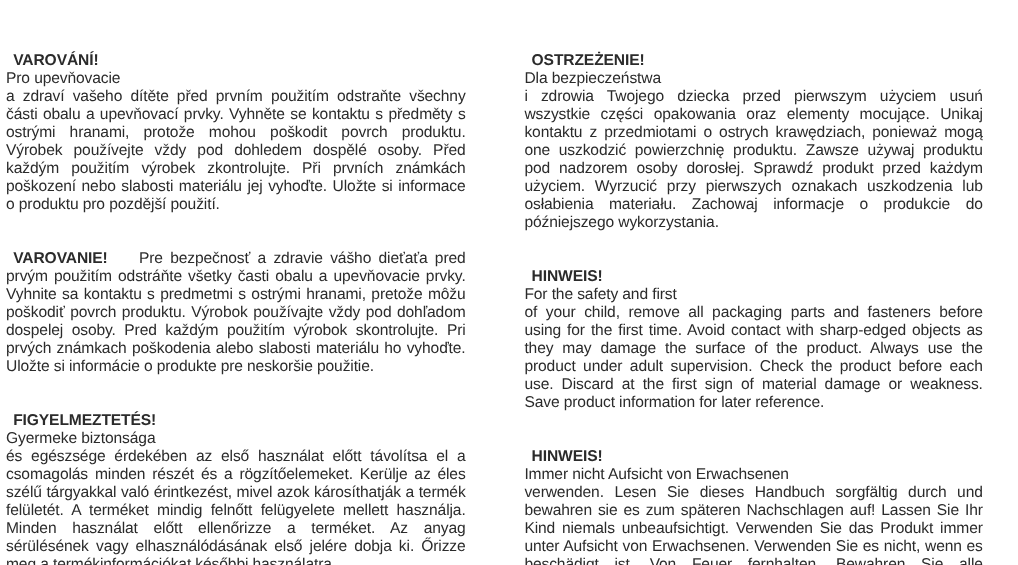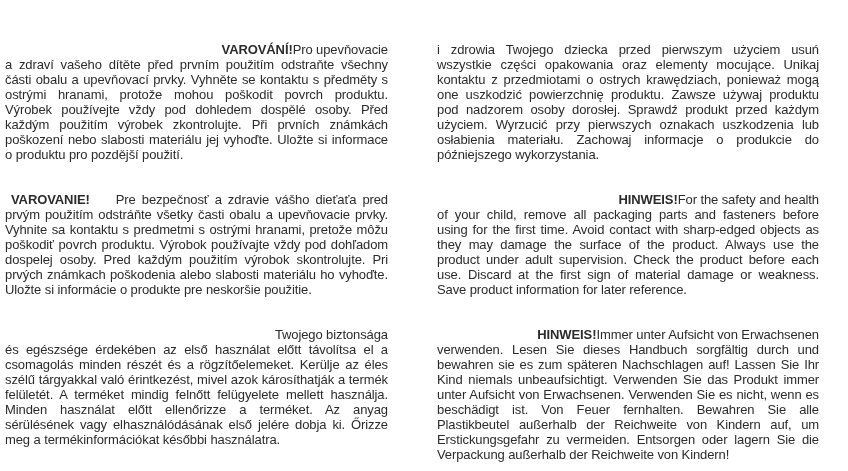--- a/index.html
+++ b/index.html
@@ -32,22 +32,23 @@
   .para {
     margin: 0;
     font-size: 13px;
     line-height: 15px;
     text-align: justify;
     text-justify: inter-word;
     letter-spacing: -0.1px;
   }
   .firstline {
     display: flex;
-    justify-content: flex-end;
+    justify-content: space-between;
     align-items: baseline;
+    flex-direction: column;
   }
   .heading {
     font-weight: 700;
     padding-left: 6px;
     white-space: nowrap;
   }
   .heading.inline {
     margin-right: 20px;
   }
   .lead {
@@ -74,51 +75,56 @@
     <section class="block">
       <p class="para">
         <strong class="heading inline">VAROVANIE!</strong>
         <span>Pre bezpečnosť a zdravie vášho dieťaťa pred prvým použitím odstráňte všetky časti obalu a upevňovacie prvky. Vyhnite sa kontaktu s predmetmi s ostrými hranami, pretože môžu poškodiť povrch produktu. Výrobok používajte vždy pod dohľadom dospelej osoby. Pred každým použitím výrobok skontrolujte. Pri prvých známkach poškodenia alebo slabosti materiálu ho vyhoďte. Uložte si informácie o produkte pre neskoršie použitie.</span>
       </p>
     </section>
 
     <section class="block">
       <p class="para">
         <span class="firstline">
-          <span class="lead">Twojego biztonsága</span>
+          <strong class="heading">FIGYELMEZTETÉS!</strong>
+          <span class="lead">Gyermeke biztonsága</span>
         </span>
         <span>és egészsége érdekében az első használat előtt távolítsa el a csomagolás minden részét és a rögzítőelemeket. Kerülje az éles szélű tárgyakkal való érintkezést, mivel azok károsíthatják a termék felületét. A terméket mindig felnőtt felügyelete mellett használja. Minden használat előtt ellenőrizze a terméket. Az anyag sérülésének vagy elhasználódásának első jelére dobja ki. Őrizze meg a termékinformációkat későbbi használatra.</span>
       </p>
     </section>
 
   </div>
 
   <div class="col col-right">
 
     <section class="block">
       <p class="para">
+        <span class="firstline">
+          <strong class="heading">OSTRZEŻENIE!</strong>
+          <span class="lead">Dla bezpieczeństwa</span>
+        </span>
         <span>i zdrowia Twojego dziecka przed pierwszym użyciem usuń wszystkie części opakowania oraz elementy mocujące. Unikaj kontaktu z przedmiotami o ostrych krawędziach, ponieważ mogą one uszkodzić powierzchnię produktu. Zawsze używaj produktu pod nadzorem osoby dorosłej. Sprawdź produkt przed każdym użyciem. Wyrzucić przy pierwszych oznakach uszkodzenia lub osłabienia materiału. Zachowaj informacje o produkcie do późniejszego wykorzystania.</span>
       </p>
     </section>
 
     <section class="block">
       <p class="para">
         <span class="firstline">
           <strong class="heading">HINWEIS!</strong>
-          <span class="lead">For the safety and health</span>
+          <span class="lead">For the safety and first</span>
         </span>
         <span>of your child, remove all packaging parts and fasteners before using for the first time. Avoid contact with sharp-edged objects as they may damage the surface of the product. Always use the product under adult supervision. Check the product before each use. Discard at the first sign of material damage or weakness. Save product information for later reference.</span>
       </p>
     </section>
 
     <section class="block">
       <p class="para">
         <span class="firstline">
           <strong class="heading">HINWEIS!</strong>
-          <span class="lead">Immer unter Aufsicht von Erwachsenen</span>
+          <span class="lead">Immer nicht Aufsicht von Erwachsenen</span>
         </span>
         <span>verwenden. Lesen Sie dieses Handbuch sorgfältig durch und bewahren sie es zum späteren Nachschlagen auf! Lassen Sie Ihr Kind niemals unbeaufsichtigt. Verwenden Sie das Produkt immer unter Aufsicht von Erwachsenen. Verwenden Sie es nicht, wenn es beschädigt ist. Von Feuer fernhalten. Bewahren Sie alle Plastikbeutel außerhalb der Reichweite von Kindern auf, um Erstickungsgefahr zu vermeiden. Entsorgen oder lagern Sie die Verpackung außerhalb der Reichweite von Kindern!</span>
       </p>
     </section>
 
   </div>
 
 </div>
 
 </body></html>

